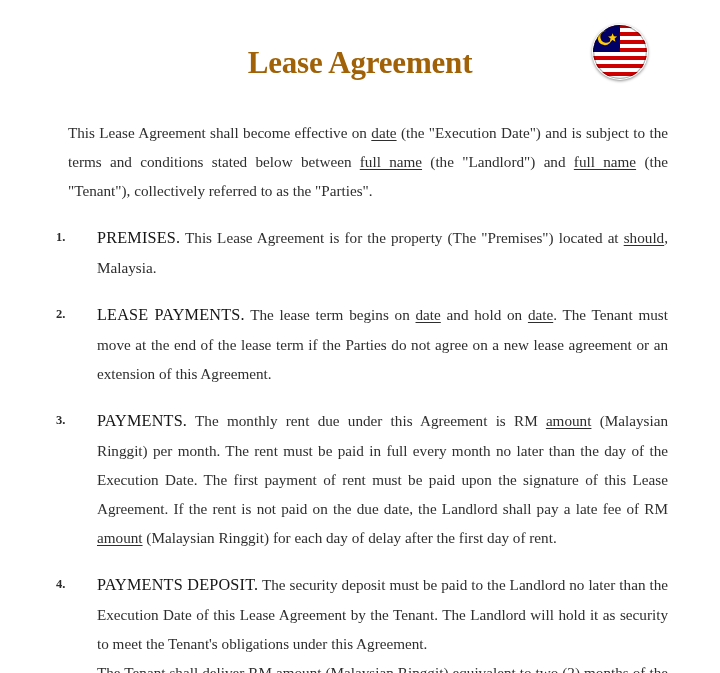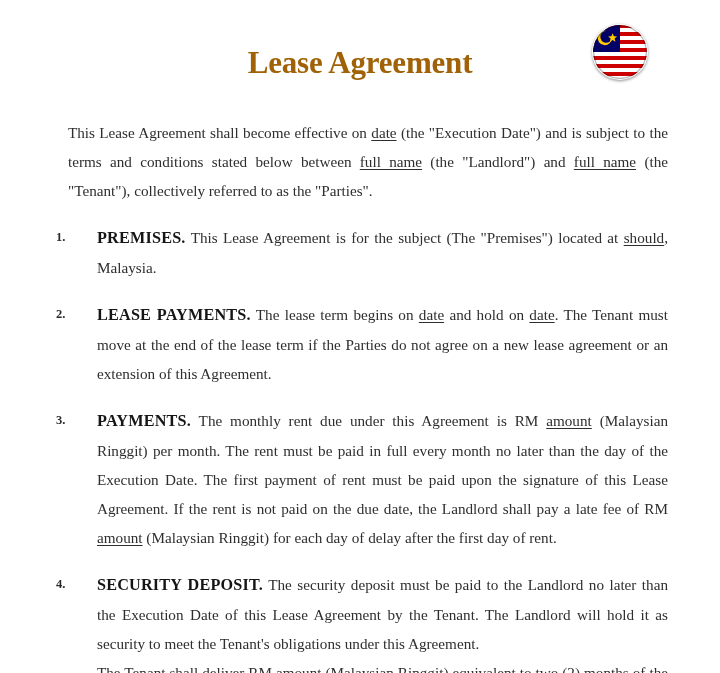--- a/index.html
+++ b/index.html
@@ -86,21 +86,21 @@
   .clause .num {
     position: absolute;
     left: 0;
     top: 0;
     font-size: 12.5px;
     font-weight: bold;
     line-height: 29px;
     color: #2b2b2b;
   }
   .clause-heading {
-    font-weight: bold;
+    font-weight: normal;
     font-size: 16.2px;
     letter-spacing: 0.2px;
     color: #151515;
   }
   .sub-para {
     margin-top: 14px;
   }
 
   .fill {
     text-decoration: underline;
@@ -139,33 +139,33 @@
   </div>
 
   <div class="doc-title">Lease Agreement</div>
 
   <div class="body-wrap">
 
     <p class="para intro"><span>This Lease Agreement shall become effective on </span><span class="fill">date</span><span> (the "Execution Date") and is subject to the terms and conditions stated below between </span><span class="fill">full name</span><span> (the "Landlord") and </span><span class="fill">full name</span><span> (the "Tenant"), collectively referred to as the "Parties".</span></p>
 
     <div class="clause">
       <span class="num">1.</span>
-      <p class="para"><span class="clause-heading">PREMISES.</span><span> This Lease Agreement is for the subject (The "Premises") located at </span><span class="fill">should</span><span>, Malaysia.</span></p>
+      <p class="para"><span class="clause-heading">PREMISES.</span><span> This Lease Agreement is for the property (The "Premises") located at </span><span class="fill">should</span><span>, Malaysia.</span></p>
     </div>
 
     <div class="clause">
       <span class="num">2.</span>
       <p class="para"><span class="clause-heading">LEASE PAYMENTS.</span><span> The lease term begins on </span><span class="fill">date</span><span> and hold on </span><span class="fill">date</span><span>. The Tenant must move at the end of the lease term if the Parties do not agree on a new lease agreement or an extension of this Agreement.</span></p>
     </div>
 
     <div class="clause">
       <span class="num">3.</span>
       <p class="para"><span class="clause-heading">PAYMENTS.</span><span> The monthly rent due under this Agreement is RM </span><span class="fill">amount</span><span> (Malaysian Ringgit) per month. The rent must be paid in full every month no later than the day of the Execution Date. The first payment of rent must be paid upon the signature of this Lease Agreement. If the rent is not paid on the due date, the Landlord shall pay a late fee of RM </span><span class="fill">amount</span><span> (Malaysian Ringgit) for each day of delay after the first day of rent.</span></p>
     </div>
 
     <div class="clause">
       <span class="num">4.</span>
-      <p class="para"><span class="clause-heading">SECURITY DEPOSIT.</span><span> The security deposit must be paid to the Landlord no later than the Execution Date of this Lease Agreement by the Tenant. The Landlord will hold it as security to meet the Tenant's obligations under this Agreement.</span></p>
+      <p class="para"><span class="clause-heading">PAYMENTS DEPOSIT.</span><span> The security deposit must be paid to the Landlord no later than the Execution Date of this Lease Agreement by the Tenant. The Landlord will hold it as security to meet the Tenant's obligations under this Agreement.</span></p>
       <p class="para sub-para"><span>The Tenant shall deliver RM </span><span class="fill">amount</span><span> (Malaysian Ringgit) equivalent to </span><span class="fill">two (2) months</span><span> of the lease payment. The security deposit should not be a prepayment of any rental, nor shall it be</span></p>
     </div>
 
   </div>
 </div>
 
 </body></html>

